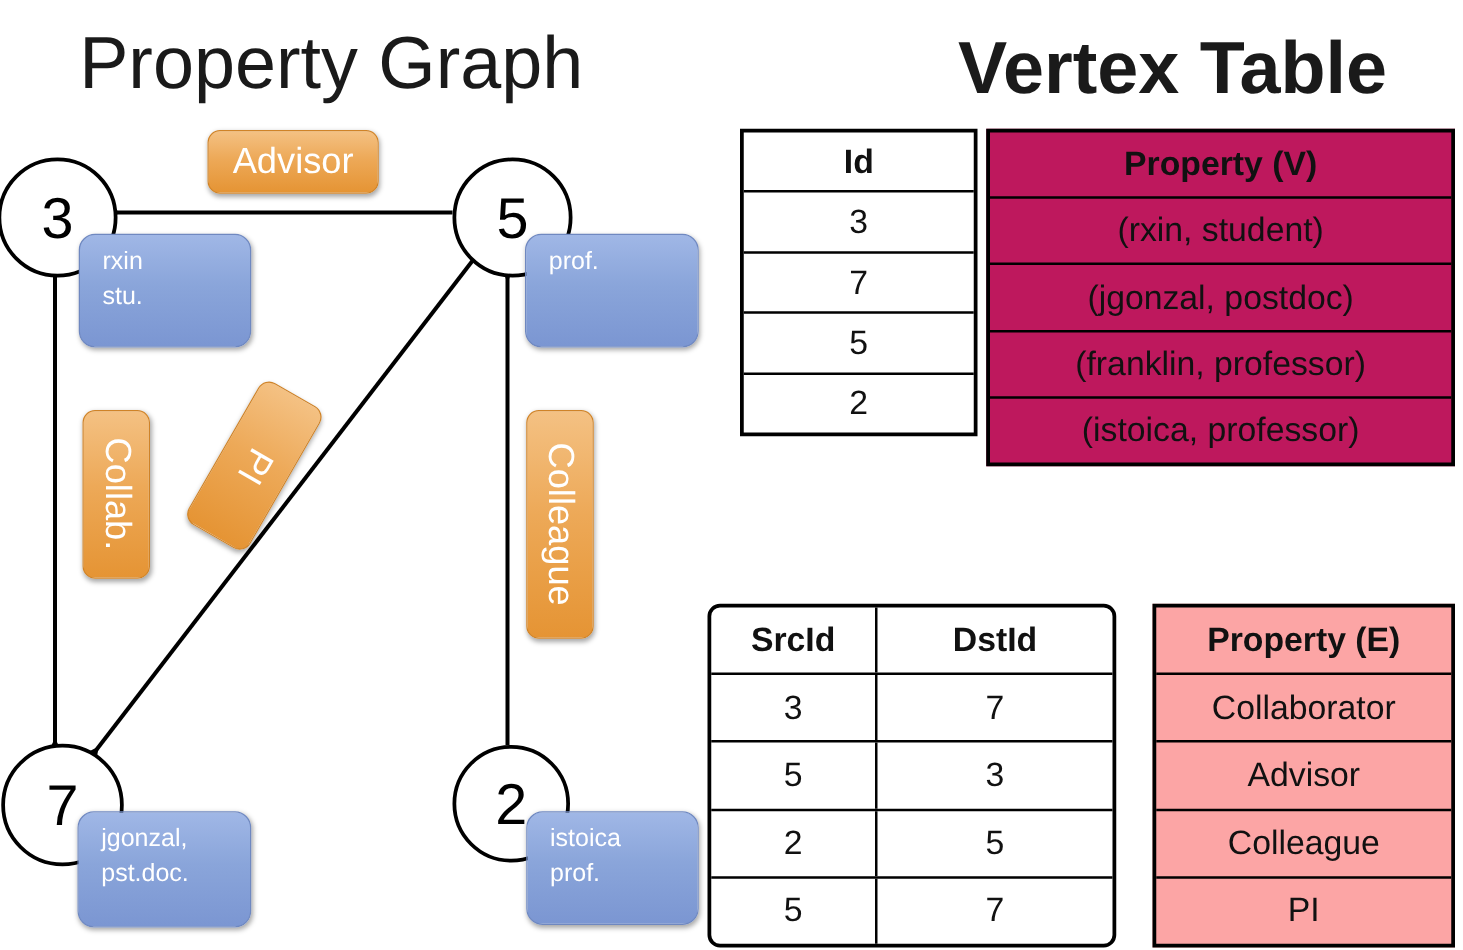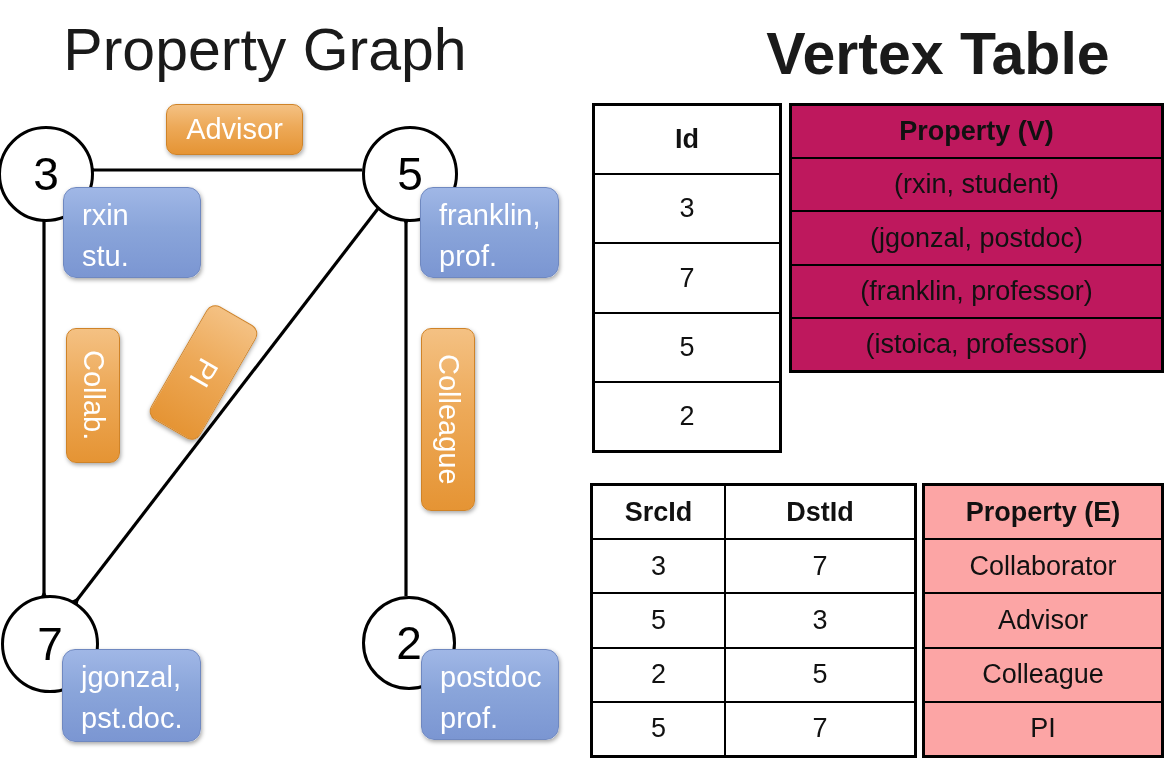--- a/index.html
+++ b/index.html
@@ -12,21 +12,21 @@
     color:#1a1a1a;letter-spacing:0px;white-space:nowrap;
   }
   
   .node{
     position:absolute;background:#fff;border:3.5px solid #000;border-radius:50%;
     display:flex;align-items:center;justify-content:center;
     font-size:46px;color:#000;z-index:3;
   }
   
   .vbox{
-    position:absolute;border-radius:13px;color:#fff;font-size:29px;line-height:1.42;
+    position:absolute;border-radius:13px;color:#fff;font-size:20px;line-height:1.42;
     background:linear-gradient(180deg,#A0B7E6 0%,#8AA5DA 45%,#7B96D2 100%);
     border:1px solid #6F88C0;box-shadow:1px 2px 4px rgba(0,0,0,.35);
     padding:7px 6px 0 18px;z-index:4;
   }
   
   .ebox{
     position:absolute;border-radius:10px;color:#fff;font-size:29px;
     background:linear-gradient(180deg,#F4C183 0%,#EDA958 45%,#E59434 100%);
     border:1.5px solid #CF8328;box-shadow:1px 2px 4px rgba(0,0,0,.35);
     display:flex;align-items:center;justify-content:center;z-index:4;
@@ -73,38 +73,37 @@
   <div class="node" style="left:-2px;top:126px;width:90px;height:90px;">3</div>
   <div class="node" style="left:362px;top:126px;width:90px;height:90px;">5</div>
   <div class="node" style="left:1px;top:595px;width:92px;height:92px;">7</div>
   <div class="node" style="left:362px;top:596px;width:88px;height:88px;">2</div>
 
   <div class="vbox" style="left:63px;top:187px;width:112px;height:82px;">
     <div>rxin</div>
     <div>stu.</div>
   </div>
   <div class="vbox" style="left:420px;top:187px;width:113px;height:82px;">
-    <div>franklin,</div>
     <div>prof.</div>
   </div>
   <div class="vbox" style="left:62px;top:649px;width:113px;height:84px;">
     <div>jgonzal,</div>
     <div>pst.doc.</div>
   </div>
   <div class="vbox" style="left:421px;top:649px;width:112px;height:82px;">
-    <div>postdoc</div>
+    <div>istoica</div>
     <div>prof.</div>
   </div>
 
   <div class="ebox" style="left:166px;top:104px;width:135px;height:49px;">Advisor</div>
   <div class="ebox vert" style="left:66px;top:328px;width:52px;height:133px;">Collab.</div>
   <div class="ebox vert tilt" style="left:175px;top:307px;width:55px;height:129px;">PI</div>
   <div class="ebox vert" style="left:421px;top:328px;width:52px;height:181px;">Colleague</div>
 
-  <div class="tblock" style="left:592px;top:103px;width:190px;height:350px;text-align:center;">
+  <div class="tblock" style="left:592px;top:103px;width:190px;height:246px;text-align:center;">
     <div class="trow">
         <div class="cell th">Id</div>
       </div>
     <div class="trow">
         <div class="cell">3</div>
       </div>
     <div class="trow">
         <div class="cell">7</div>
       </div>
     <div class="trow">
@@ -126,21 +125,21 @@
         <div class="cell">(jgonzal, postdoc)</div>
       </div>
     <div class="trow">
         <div class="cell">(franklin, professor)</div>
       </div>
     <div class="trow">
         <div class="cell">(istoica, professor)</div>
       </div>
   </div>
 
-  <div class="tblock" style="left:590px;top:483px;width:327px;height:275px;">
+  <div class="tblock" style="left:566px;top:483px;width:327px;height:275px;border-radius:10px;">
     <div class="trow">
       <div class="cell th col-src">SrcId</div>
       <div class="cell th">DstId</div>
     </div>
     <div class="trow">
       <div class="cell col-src">3</div>
       <div class="cell">7</div>
     </div>
     <div class="trow">
       <div class="cell col-src">5</div>

